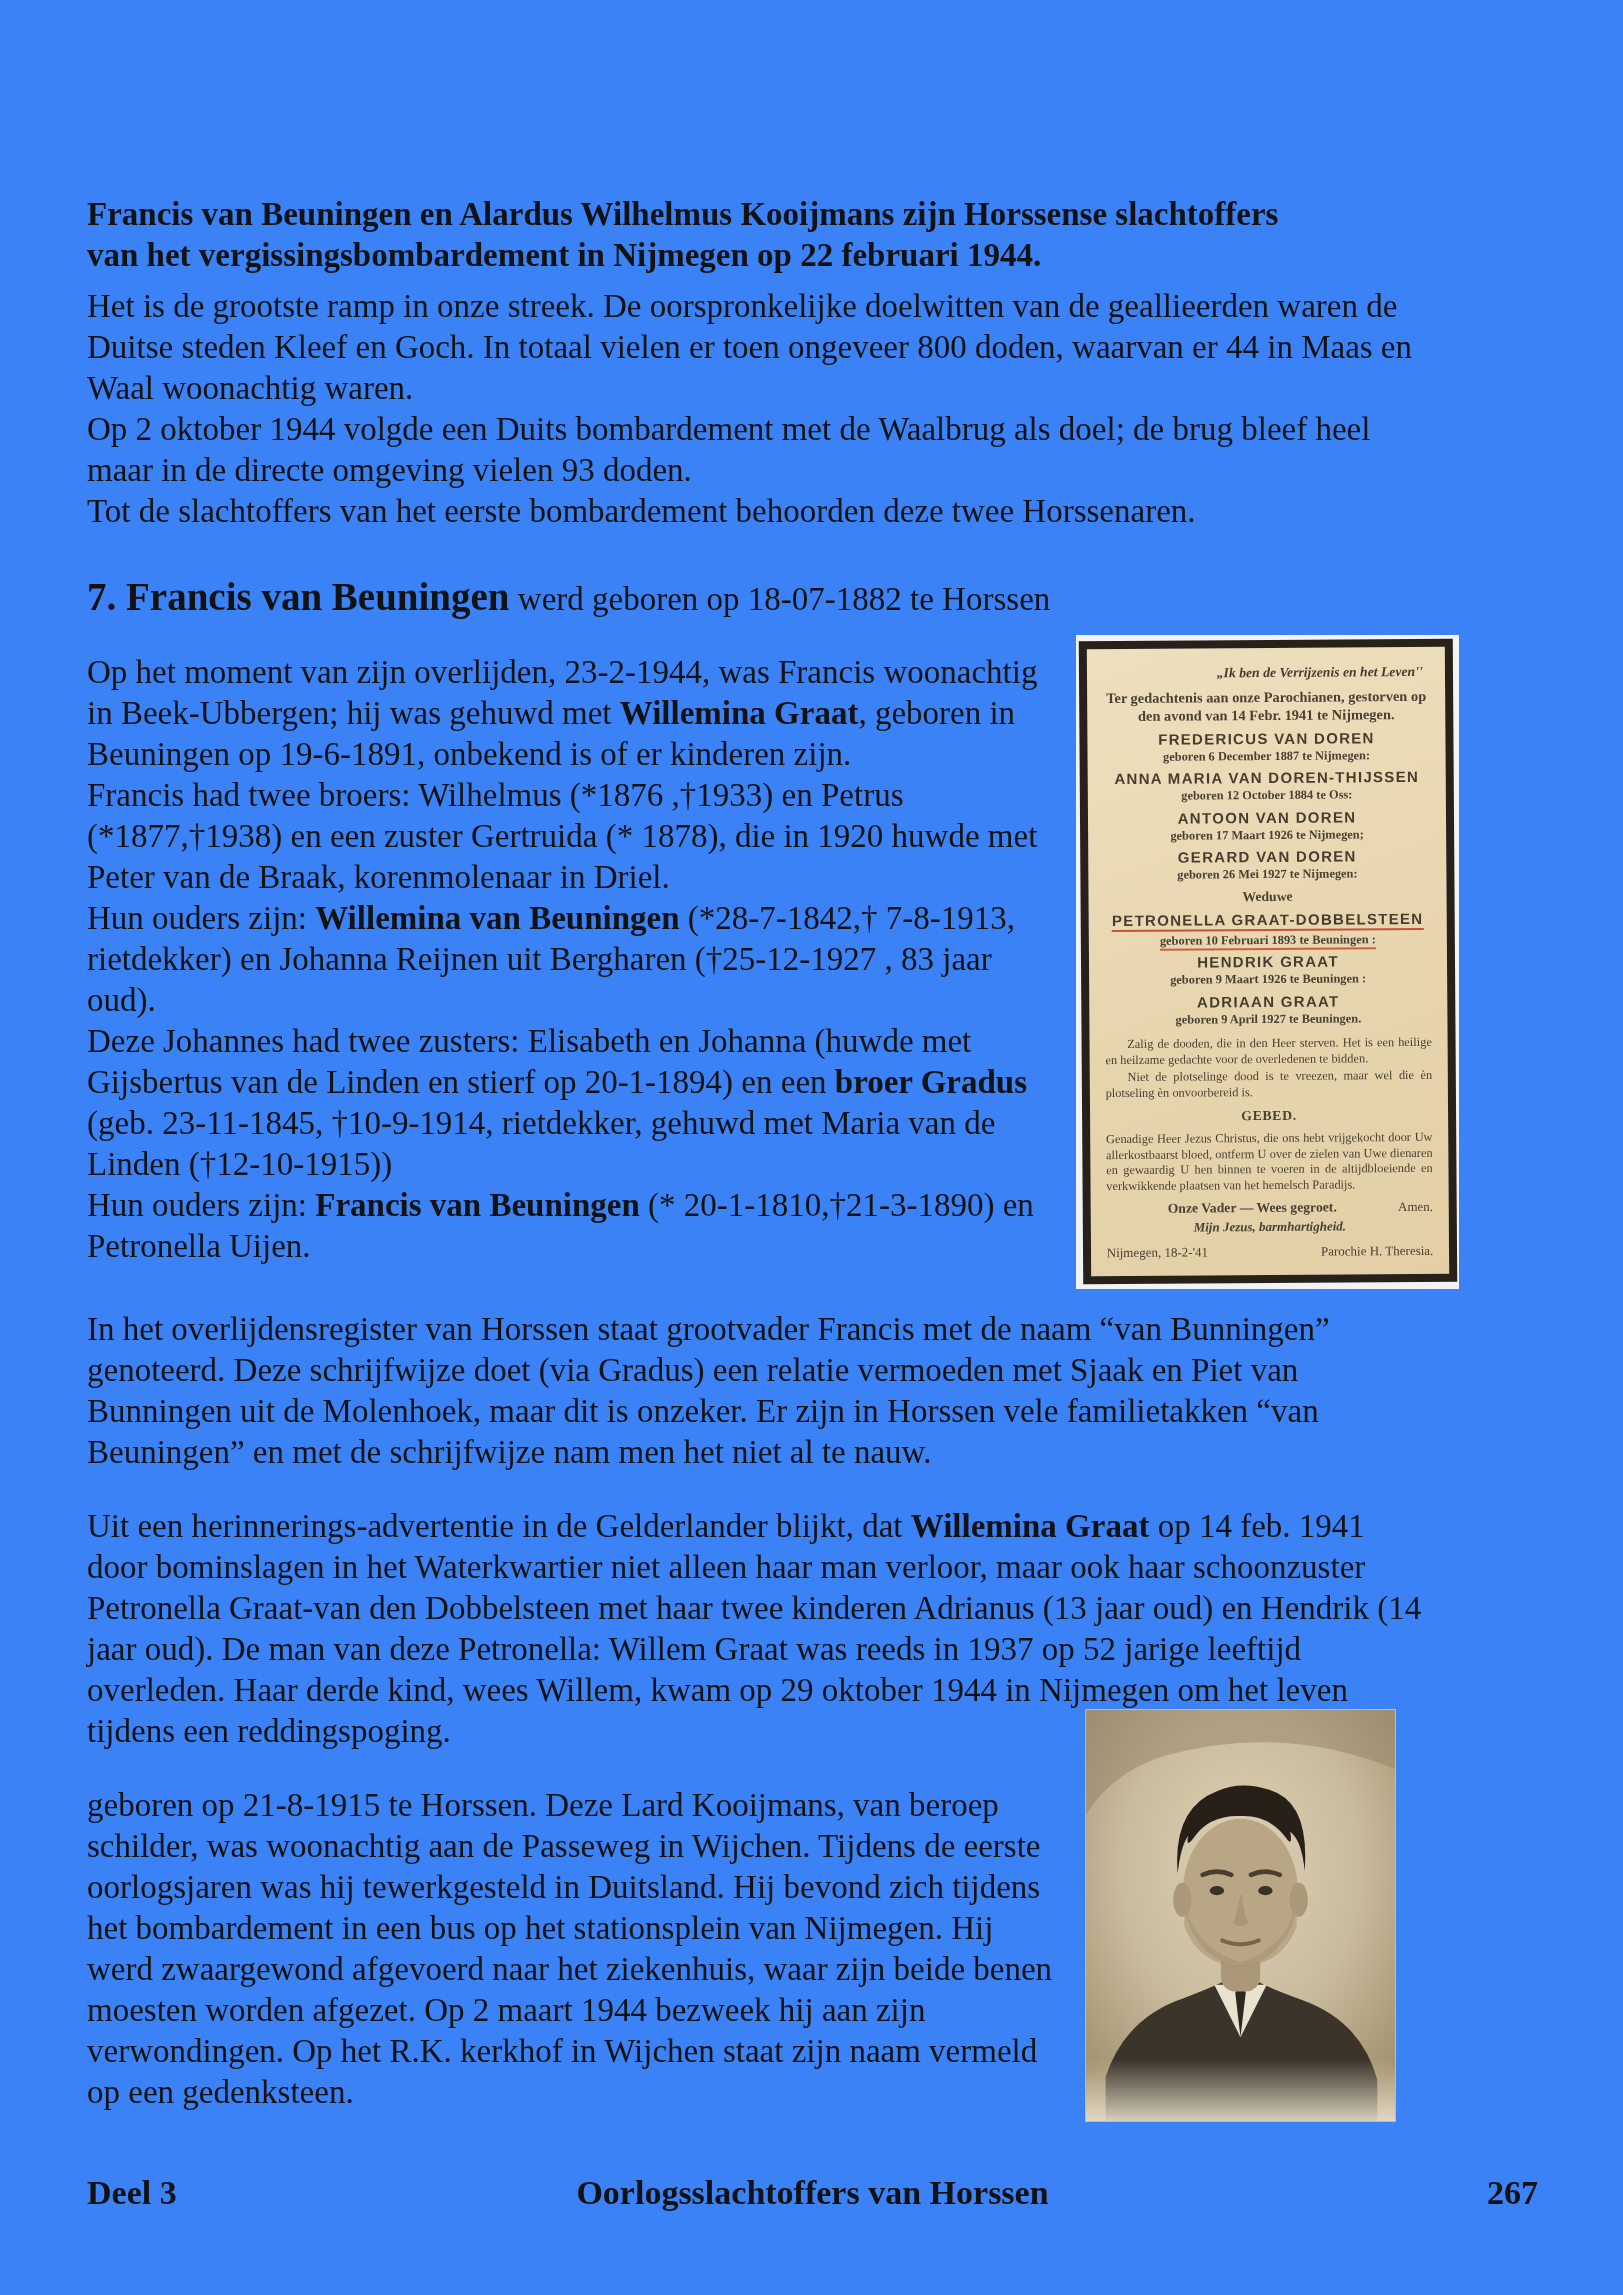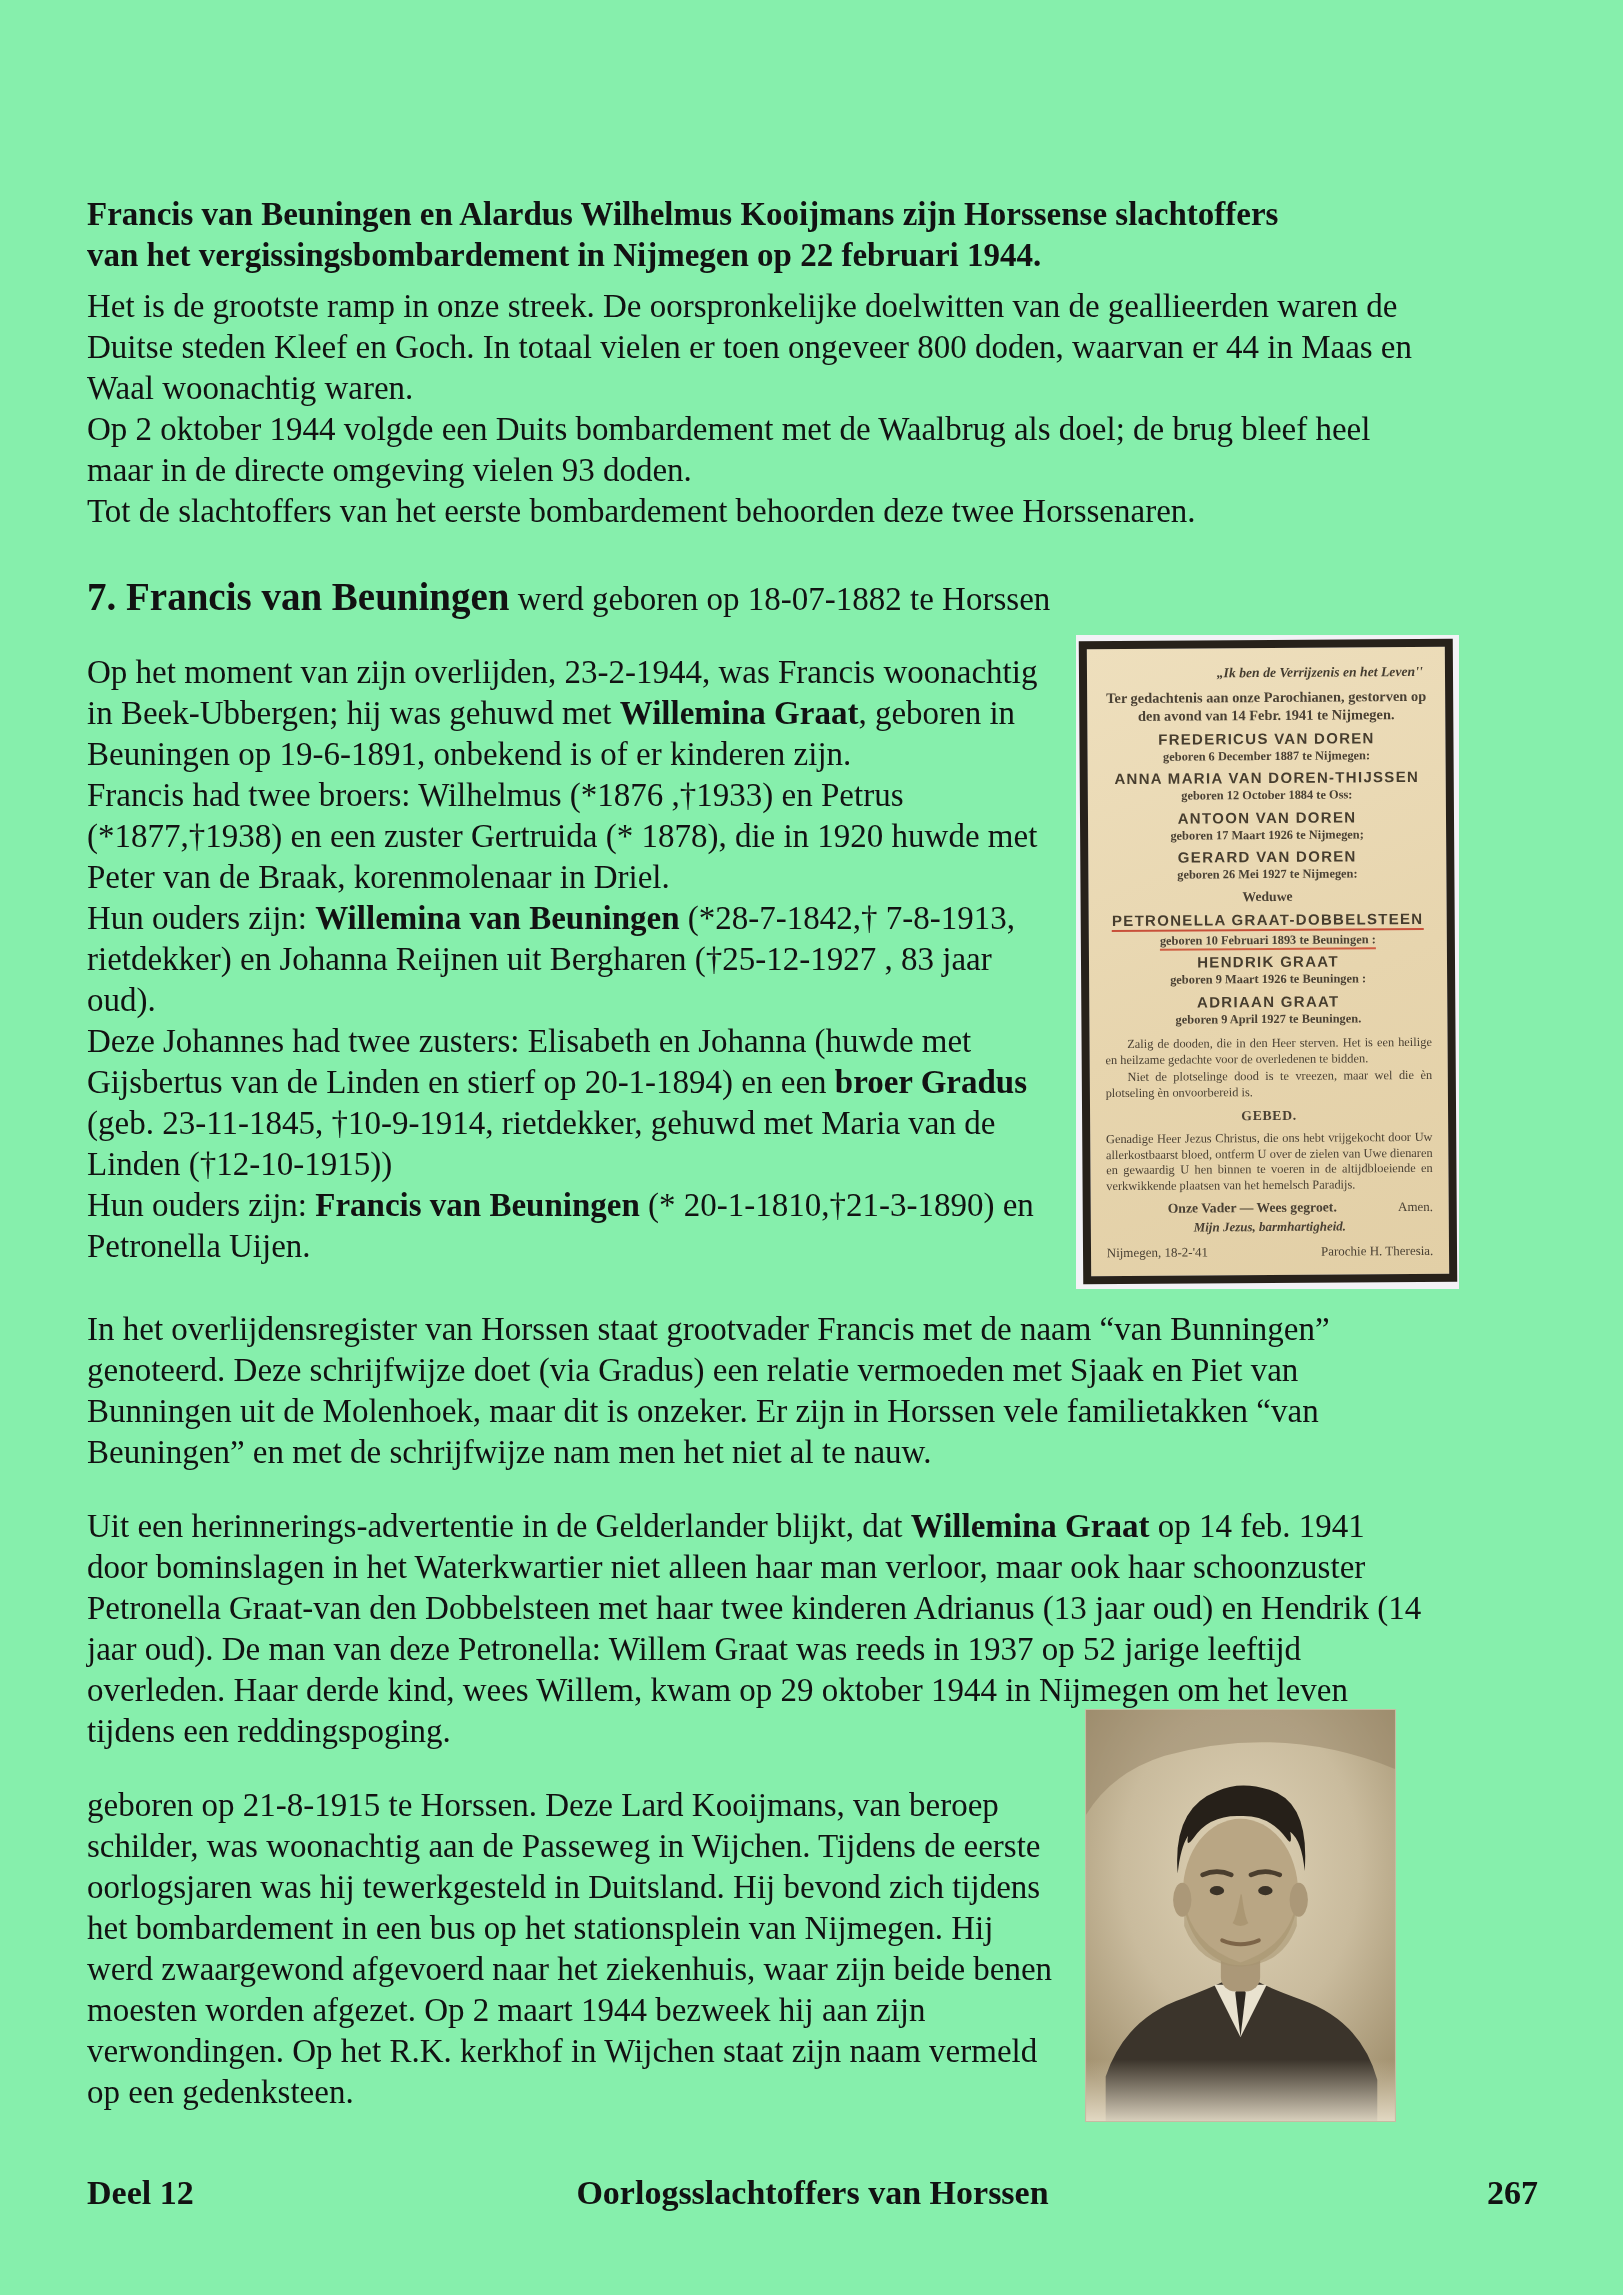--- a/index.html
+++ b/index.html
@@ -1,20 +1,20 @@
 <!DOCTYPE html>
 <html style="font-size:10.5px"><head>
 <meta charset="utf-8">
 <style>
   html,body{margin:0;padding:0;background:#ffffff;}
   .page{
     position:relative;
     width:1623px;
     height:2295px;
-    background:#86efac;
+    background:#3b82f6;
     font-family:"Liberation Serif", serif;
     color:#121212;
     overflow:hidden;
   }
   .content{
     position:absolute;
     left:87px;
     top:194px;
     width:1338px;
   }
@@ -297,19 +297,19 @@
 
       <path d="M236,282 Q230,316 224,326 Q236,334 248,326 Q242,316 238,282" fill="#a8946f" opacity="0.8"></path>
 
       <path d="M208,352 Q236,364 264,352" stroke="#7c6448" stroke-width="6" fill="none" stroke-linecap="round"></path>
 
       <rect x="0" y="0" width="472" height="628" fill="url(#fade)"></rect>
     </svg>
   </div>
 
   <div class="footer">
-    <span class="fl">Deel 12</span>
+    <span class="fl">Deel 3</span>
     <span class="fc">Oorlogsslachtoffers van Horssen</span>
     <span class="fr">267</span>
   </div>
 
 </div>
 
 
 </body></html>

